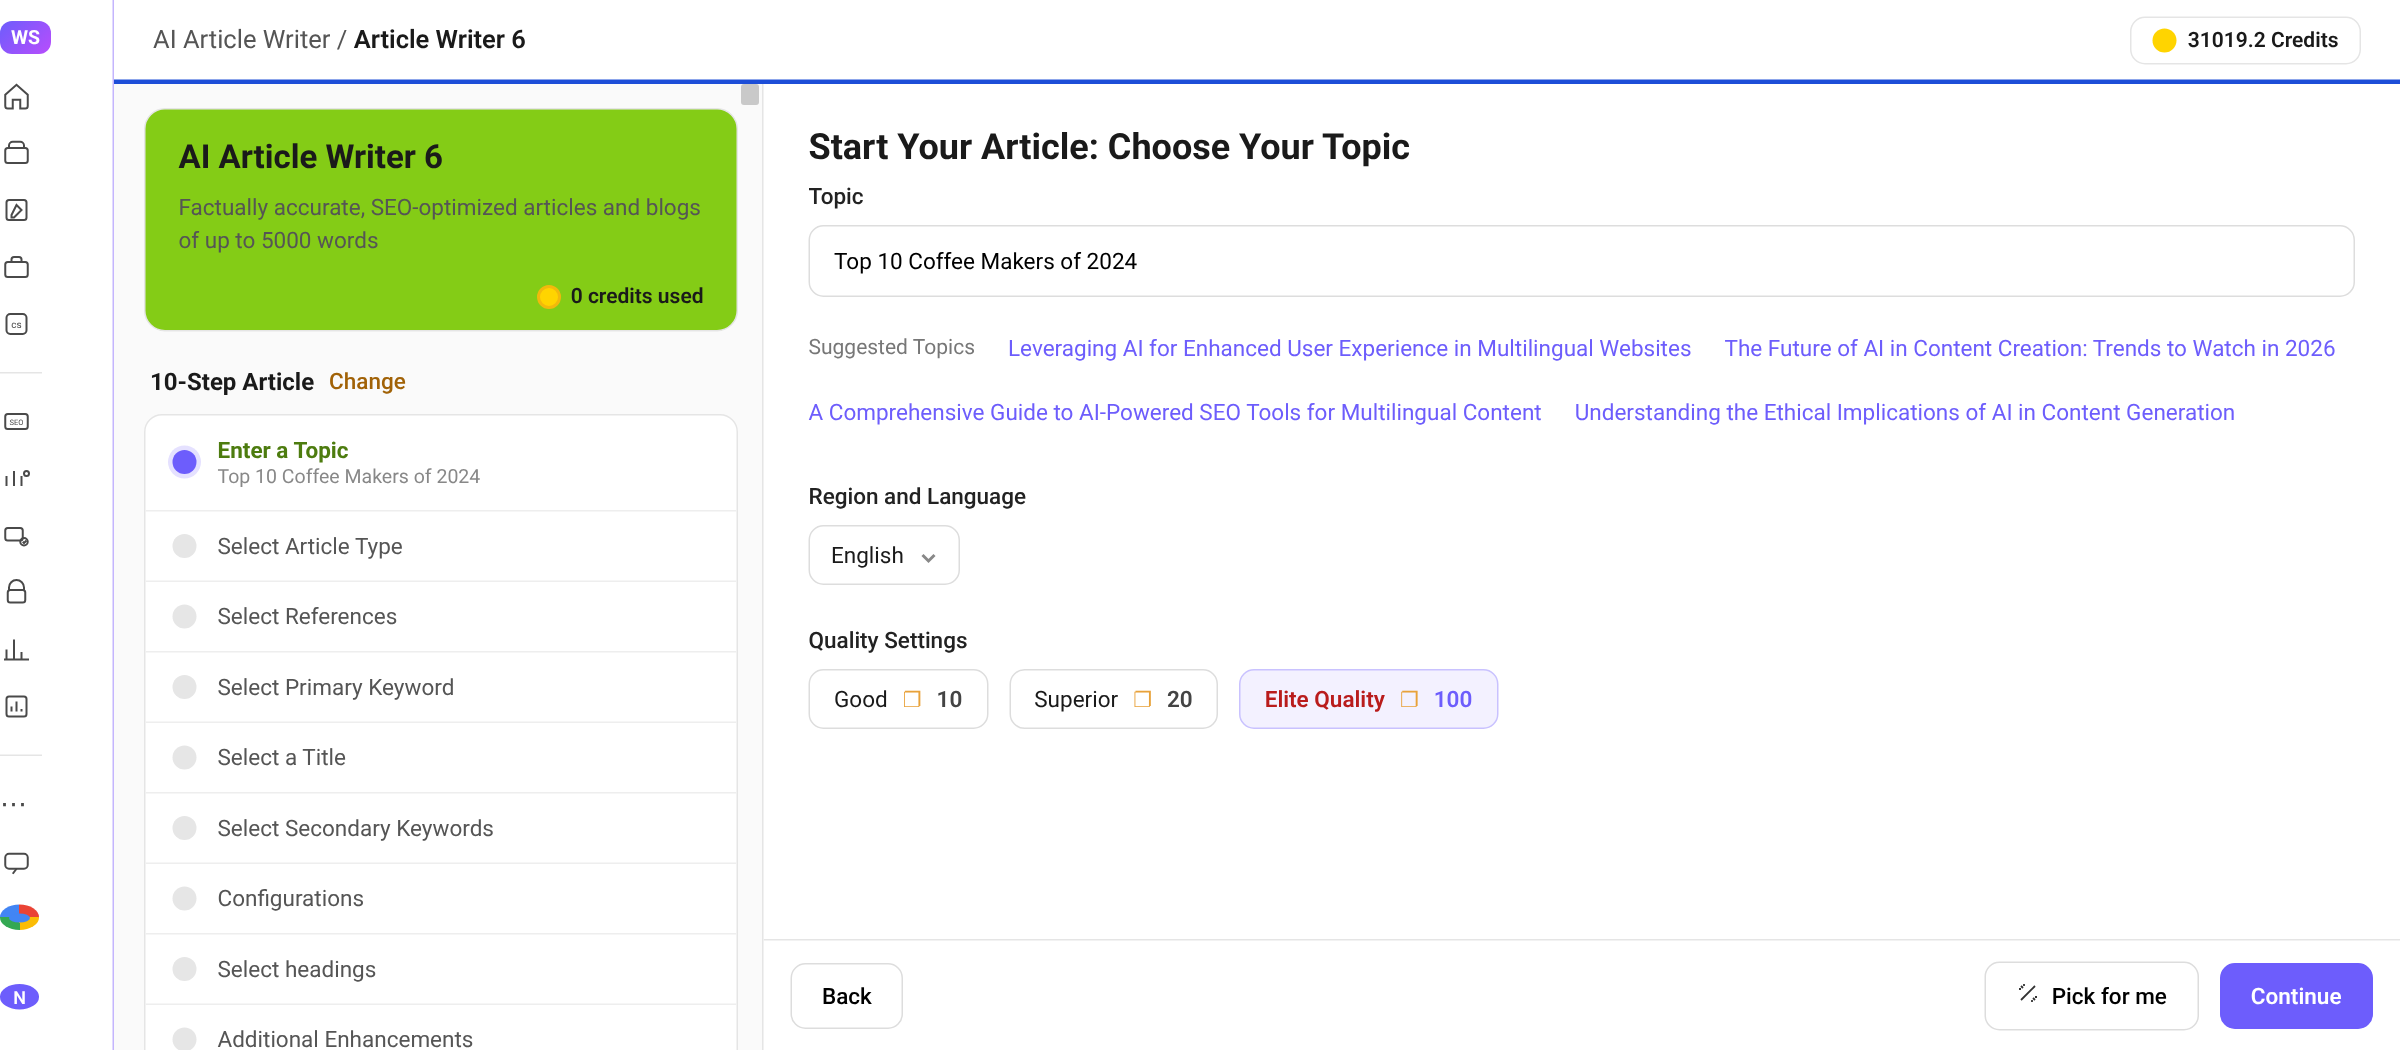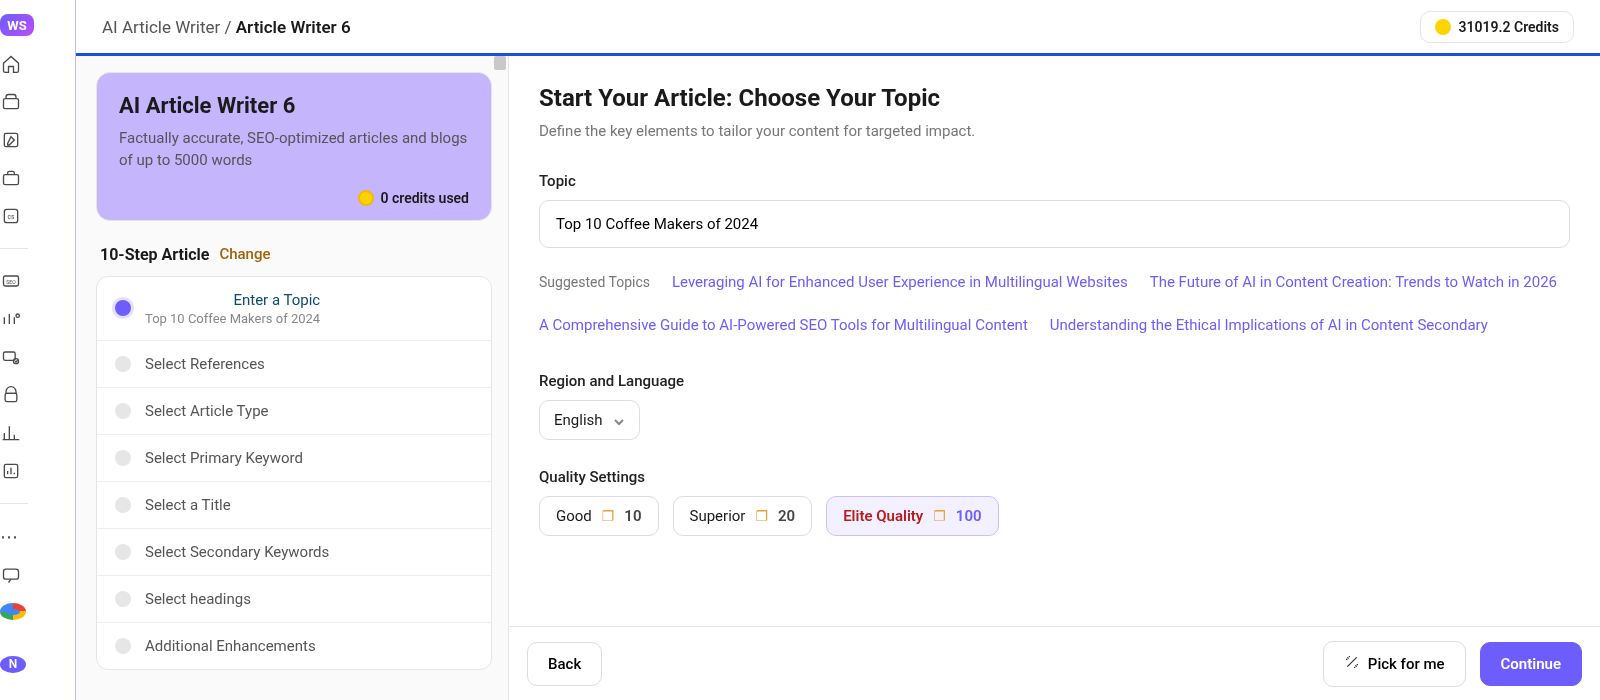--- a/index.html
+++ b/index.html
@@ -16,36 +16,36 @@
 .spacer { flex:1; }
 .main { flex:1; display:flex; flex-direction:column; overflow:hidden; }
 .topbar { height:56px; border-bottom:3px solid #1d4ed8; display:flex; align-items:center; padding:0 26px; justify-content:space-between; }
 .breadcrumb { font-size:17px; color:#555; }
 .breadcrumb .current { color:#1a1a1a; font-weight:600; }
 .credits-pill { border:1px solid #e5e5e5; border-radius:10px; padding:7px 14px; display:flex; align-items:center; gap:8px; font-size:14px; font-weight:600; }
 .credits-dot { width:16px; height:16px; border-radius:50%; background:#ffd400; }
 .content-wrap { flex:1; display:flex; overflow:hidden; background:#fafafa; }
 .left-panel { width:433px; padding:16px 16px 0 20px; overflow-y:auto; border-right:1px solid #e5e5e5; position:relative; }
 .scroll-indicator { position:absolute; right:2px; top:0; width:12px; height:14px; background:#c9c9c9; border-radius:2px; }
-.product-card { background:#c4b5fd; border:1px solid #e5e5e5; border-radius:14px; padding:20px 22px 14px; margin-bottom:20px; }
+.product-card { background:#84cc16; border:1px solid #e5e5e5; border-radius:14px; padding:20px 22px 14px; margin-bottom:20px; }
 .product-title { font-size:22px; font-weight:700; margin-bottom:10px; }
 .product-sub { font-size:15px; color:#555; line-height:1.45; margin-bottom:18px; }
 .credits-used { display:flex; align-items:center; justify-content:flex-end; gap:6px; font-size:14px; font-weight:600; }
 .coin-icon { width:16px; height:16px; border-radius:50%; background:#ffd400; border:2px solid #f2b90c; box-sizing:border-box; }
 .step-header { display:flex; align-items:flex-start; gap:10px; padding:4px 4px 12px; }
 .step-header-title { font-size:16px; font-weight:700; }
 .step-header-change { font-size:15px; color:#a16207; font-weight:500; cursor:pointer; }
 .steps-list { background:#fff; border:1px solid #e5e5e5; border-radius:12px; overflow:hidden; }
 .step-row { display:flex; align-items:center; gap:14px; padding:14px 18px; border-bottom:1px solid #eee; cursor:pointer; }
 .step-row:last-child { border-bottom:none; }
 .step-bullet { width:16px; height:16px; border-radius:50%; background:#e6e6e6; flex-shrink:0; }
 .step-bullet.active { background:#6d5dfc; box-shadow:0 0 0 3px #e5e1ff; }
 .step-labels { display:flex; flex-direction:column; }
 .step-label { font-size:15px; color:#555; }
-.step-row.active .step-label { font-weight:400; color:#0c4a6e;text-align:right; }
+.step-row.active .step-label { font-weight:700; color:#4d7c0f; }
 .step-sub { font-size:13px; color:#888; margin-top:2px; }
 .right-panel { flex:1; display:flex; flex-direction:column; background:#fff; overflow:hidden; }
 .form-area { flex:1; padding:28px 30px 0; overflow-y:auto; }
 .page-title { font-size:24px; font-weight:700; margin-bottom:10px; }
 .page-sub { font-size:15px; color:#777; margin-bottom:32px; }
 .field-label { font-size:15px; font-weight:500; margin-bottom:10px; color:#222; }
 .topic-input { width:100%; border:1px solid #ddd; border-radius:10px; padding:14px 16px; font-size:15px; margin-bottom:18px; }
 .suggested-row { display:flex; flex-wrap:wrap; gap:10px 22px; align-items:center; margin-bottom:30px; line-height:2.2; }
 .suggested-label { font-size:14px; color:#777; }
 .suggested-link { font-size:15px; color:#6d5dfc; cursor:pointer; }
@@ -184,76 +184,81 @@
           <div class="step-row active">
             <div class="step-bullet active"></div>
             <div class="step-labels">
               <div class="step-label">Enter a Topic</div>
               <div class="step-sub">Top 10 Coffee Makers of 2024</div>
             </div>
           </div>
           <div class="step-row">
             <div class="step-bullet"></div>
             <div class="step-labels">
+              <div class="step-label">Select Article Type</div>
+            </div>
+          </div>
+          <div class="step-row">
+            <div class="step-bullet"></div>
+            <div class="step-labels">
               <div class="step-label">Select References</div>
             </div>
           </div>
           <div class="step-row">
             <div class="step-bullet"></div>
             <div class="step-labels">
-              <div class="step-label">Select Article Type</div>
-            </div>
-          </div>
-          <div class="step-row">
-            <div class="step-bullet"></div>
-            <div class="step-labels">
               <div class="step-label">Select Primary Keyword</div>
             </div>
           </div>
           <div class="step-row">
             <div class="step-bullet"></div>
             <div class="step-labels">
               <div class="step-label">Select a Title</div>
             </div>
           </div>
           <div class="step-row">
             <div class="step-bullet"></div>
             <div class="step-labels">
               <div class="step-label">Select Secondary Keywords</div>
+            </div>
+          </div>
+          <div class="step-row">
+            <div class="step-bullet"></div>
+            <div class="step-labels">
+              <div class="step-label">Configurations</div>
             </div>
           </div>
           <div class="step-row">
             <div class="step-bullet"></div>
             <div class="step-labels">
               <div class="step-label">Select headings</div>
             </div>
           </div>
           <div class="step-row">
             <div class="step-bullet"></div>
             <div class="step-labels">
               <div class="step-label">Additional Enhancements</div>
             </div>
           </div>
         </div>
     </div>
 
     <div class="right-panel">
       <div class="form-area">
         <div class="page-title">Start Your Article: Choose Your Topic</div>
-        <div class="page-sub">Define the key elements to tailor your content for targeted impact.</div>
 
         <div class="field-label">Topic</div>
         <input class="topic-input" value="Top 10 Coffee Makers of 2024" style="">
 
         <div class="suggested-row">
           <span class="suggested-label">Suggested Topics</span>
           <span class="suggested-link">Leveraging AI for Enhanced User Experience in Multilingual Websites</span>
           <span class="suggested-link">The Future of AI in Content Creation: Trends to Watch in 2026</span>
           <span class="suggested-link">A Comprehensive Guide to AI-Powered SEO Tools for Multilingual Content</span>
-          <span class="suggested-link">Understanding the Ethical Implications of AI in Content Secondary</span>
+          <span class="suggested-link">Understanding the Ethical Implications of AI in Content Generation</span>
         </div>
 
         <div class="field-label">Region and Language</div>
         <div class="dropdown-row">
           <div class="dropdown">
             <span>English</span>
             <span class="chev"><svg viewBox="0 0 12 12">
                   <path d="M2 4l4 4 4-4"></path>
                 </svg></span>
           </div>

